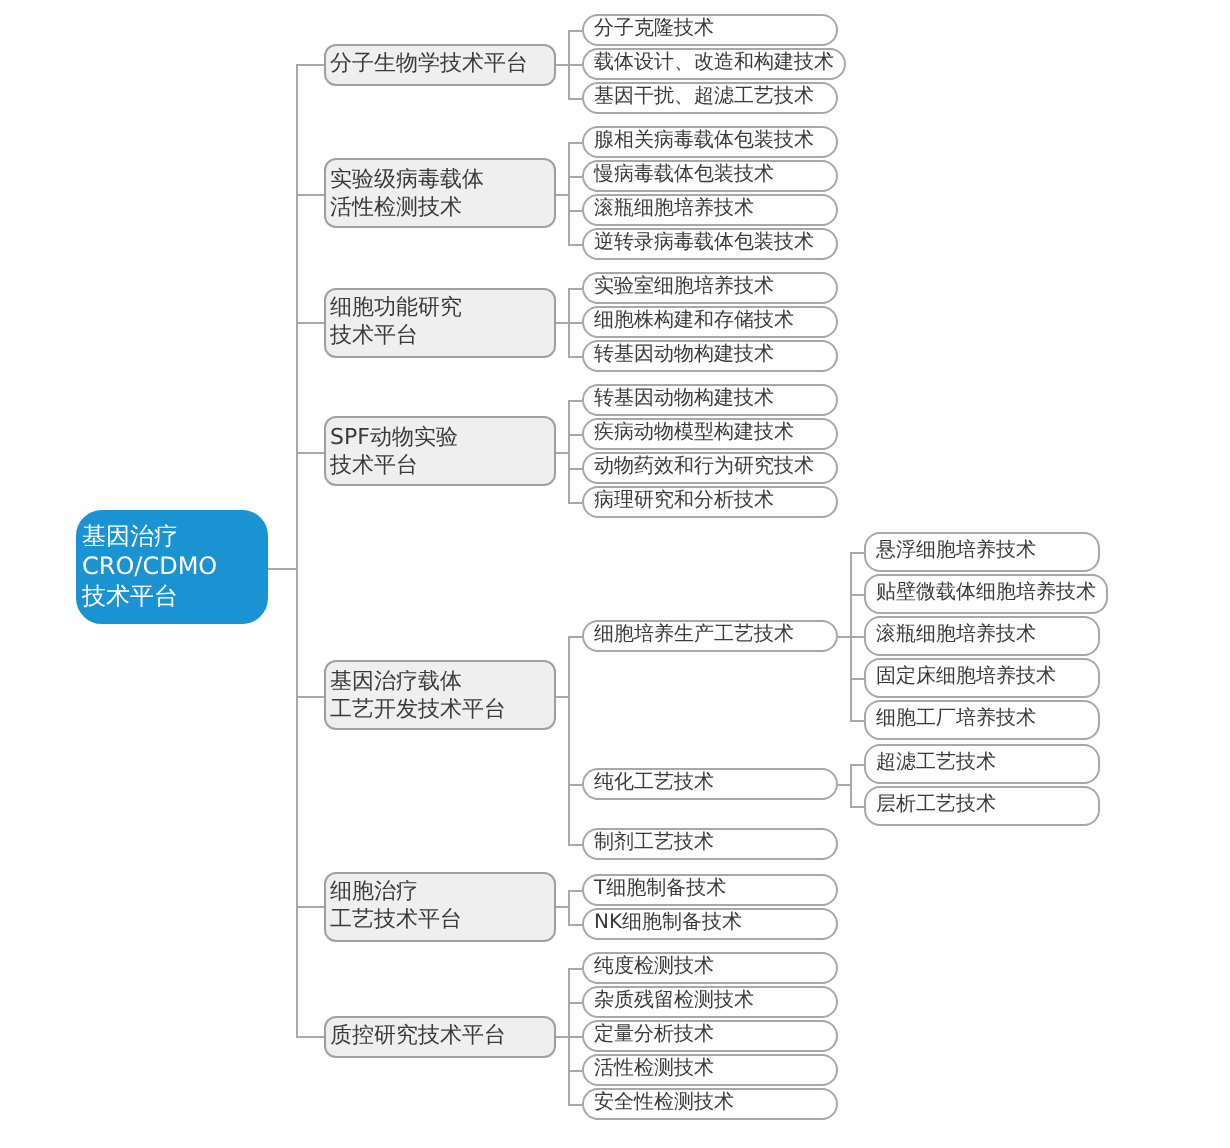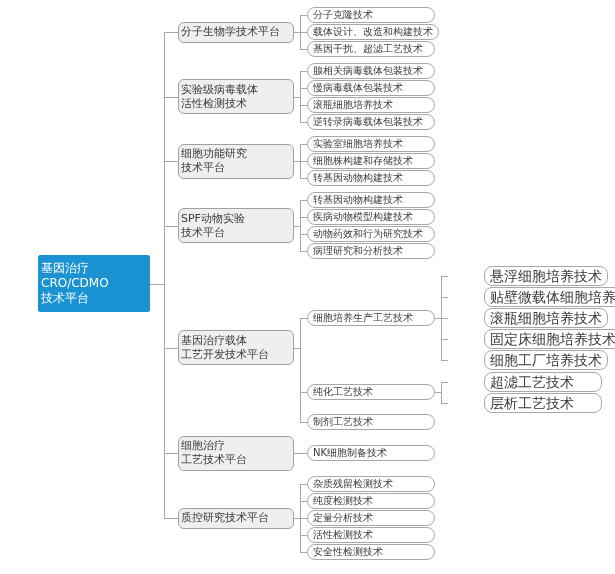--- a/index.html
+++ b/index.html
@@ -38,29 +38,29 @@
   .kid::after{content:'';position:absolute;left:0;top:0;bottom:0;width:1px;background:var(--line);}
   .kid:first-child::after{top:50%;}
   .kid:last-child::after{bottom:50%;}
   .kid:only-child::after{display:none;}
   .node{
     box-sizing:border-box;border:1px solid var(--leaf-border);border-radius:8px;
     background:var(--leaf-bg);color:var(--text);text-align:left;
     white-space:pre-line;flex-shrink:0;
   }
   .d0{
-    width:112px;background:var(--root-bg);border-color:var(--root-bg);color:var(--root-text);
-    font-size:12px;line-height:15px;padding:5px 2px;border-radius:2px;
+    width:96px;background:var(--root-bg);border-color:var(--root-bg);color:var(--root-text);
+    font-size:12px;line-height:15px;padding:5px 2px;border-radius:13px;
   }
   .d1{
     width:116px;background:var(--branch-bg);border-color:var(--branch-border);
     font-size:11px;line-height:14px;padding:2.5px 2px;border-radius:6px;
   }
   .d2{font-size:10px;line-height:12px;padding:1px 5px;min-width:128px;}
-  .d3{font-size:14px;line-height:12px;padding:3px 5px;min-width:118px;margin-left:36px;}
+  .d3{font-size:10px;line-height:12px;padding:3px 5px;min-width:118px;}
 </style>
 </head>
 <body>
 
 <div class="canvas">
   <div class="tree" id="tree">
       <div class="row">
         <div class="node d0">基因治疗
 CRO/CDMO
 技术平台</div>
@@ -228,38 +228,43 @@
               </div>
             </div>
           </div>
           <div class="kid">
             <div class="row">
               <div class="node d1">细胞治疗
 工艺技术平台</div>
               <div class="kids k2">
                 <div class="kid">
                   <div class="row">
+                    <div class="node d2">T细胞制备技术</div>
+                  </div>
+                </div>
+                <div class="kid">
+                  <div class="row">
                     <div class="node d2">NK细胞制备技术</div>
                   </div>
                 </div>
               </div>
             </div>
           </div>
           <div class="kid">
             <div class="row">
               <div class="node d1">质控研究技术平台</div>
               <div class="kids k2">
                 <div class="kid">
                   <div class="row">
+                    <div class="node d2">纯度检测技术</div>
+                  </div>
+                </div>
+                <div class="kid">
+                  <div class="row">
                     <div class="node d2">杂质残留检测技术</div>
-                  </div>
-                </div>
-                <div class="kid">
-                  <div class="row">
-                    <div class="node d2">纯度检测技术</div>
                   </div>
                 </div>
                 <div class="kid">
                   <div class="row">
                     <div class="node d2">定量分析技术</div>
                   </div>
                 </div>
                 <div class="kid">
                   <div class="row">
                     <div class="node d2">活性检测技术</div>

